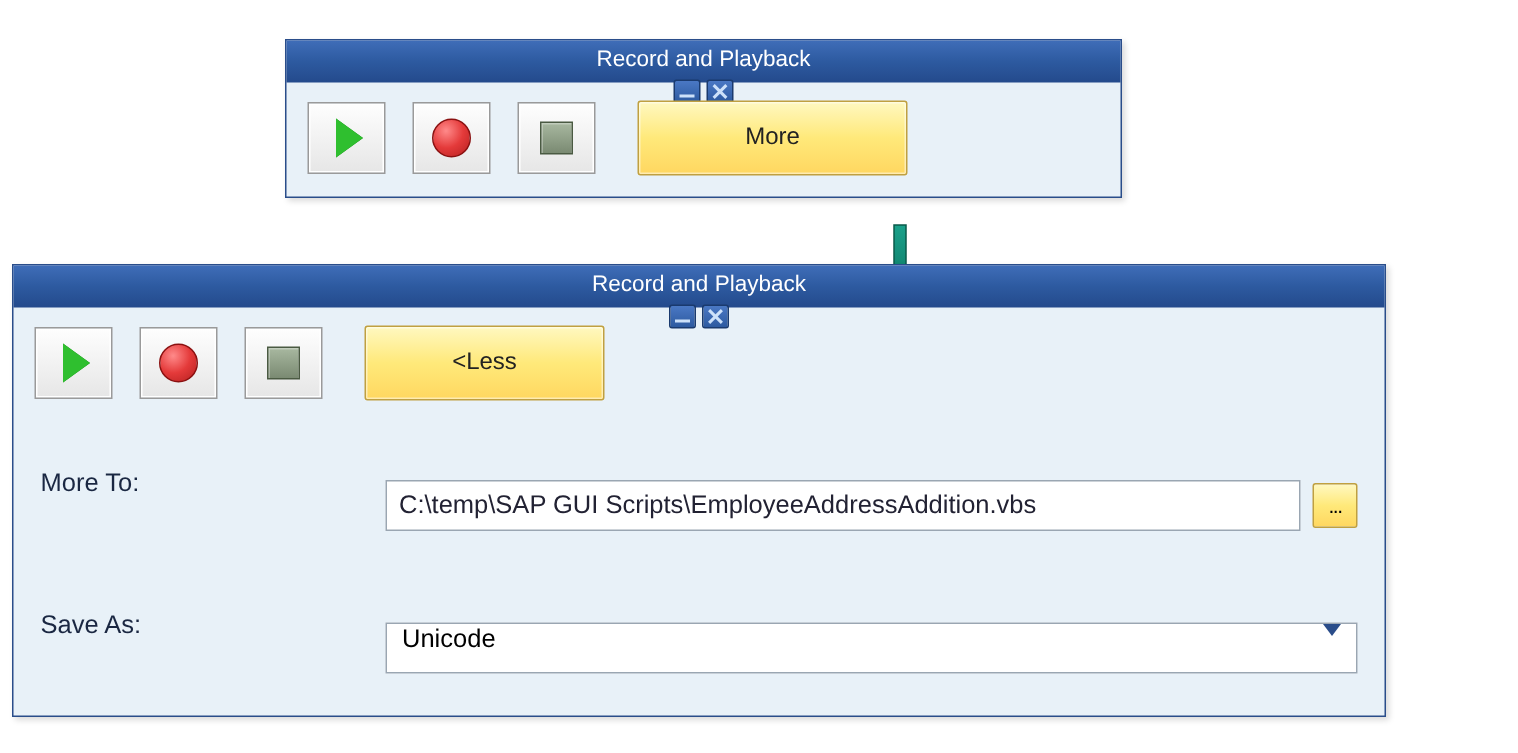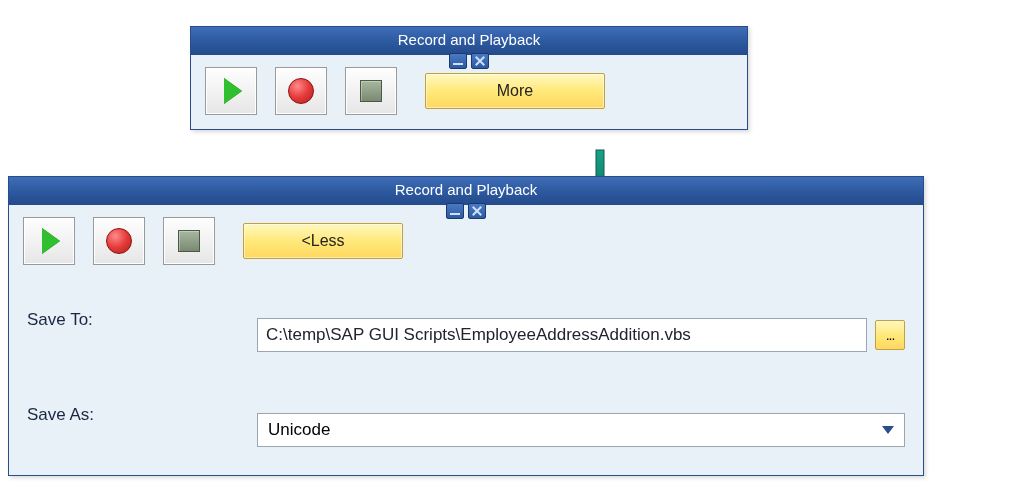--- a/index.html
+++ b/index.html
@@ -106,21 +106,21 @@
       border: 1px solid #8a1010;
       border-radius: 50%;
     }
     .stop-square {
       width: 22px; height: 22px;
       background: linear-gradient(to bottom, #a8b8a0 0%, #7a8a72 100%);
       border: 1px solid #4a5a42;
       box-shadow: inset 1px 1px 0 rgba(255,255,255,0.3);
     }
     .yellow-btn {
-      height: 36px;
+      height: 50px;
       min-width: 180px;
       background: linear-gradient(to bottom, #fff8c0 0%, #ffe97a 50%, #ffd760 100%);
       border: 1px solid #c0a040;
       border-radius: 2px;
       color: #222;
       font-size: 16px;
       display: flex;
       align-items: center;
       justify-content: center;
       cursor: pointer;
@@ -160,21 +160,21 @@
       align-items: center;
       justify-content: center;
       cursor: pointer;
     }
     .select-box {
       flex: 1;
       height: 34px;
       border: 1px solid #9aa6b2;
       background: #ffffff;
       display: flex;
-      align-items: center;
+      align-items: flex-start;
       justify-content: space-between;
       padding: 0 10px;
       cursor: pointer;
       font-size: 17px;
     }
     .select-caret {
       width: 0; height: 0;
       border-left: 6px solid transparent;
       border-right: 6px solid transparent;
       border-top: 8px solid #2a4d8a;
@@ -246,21 +246,21 @@
     <div class="tool-btn">
         <div class="record-circle"></div>
       </div>
     <div class="tool-btn">
         <div class="stop-square"></div>
       </div>
     <div class="yellow-btn" style="min-width:160px">&lt;Less</div>
   </div>
 
   <div class="form-row">
-    <div class="form-label">Save To:</div>
+    <div class="form-label">More To:</div>
     <div class="form-field-wrap">
       <input type="text" class="text-input" value="C:\temp\SAP GUI Scripts\EmployeeAddressAddition.vbs" style="">
       <div class="browse-btn">...</div>
     </div>
   </div>
 
   <div class="form-gap"></div>
 
   <div class="form-row">
     <div class="form-label">Save As:</div>

